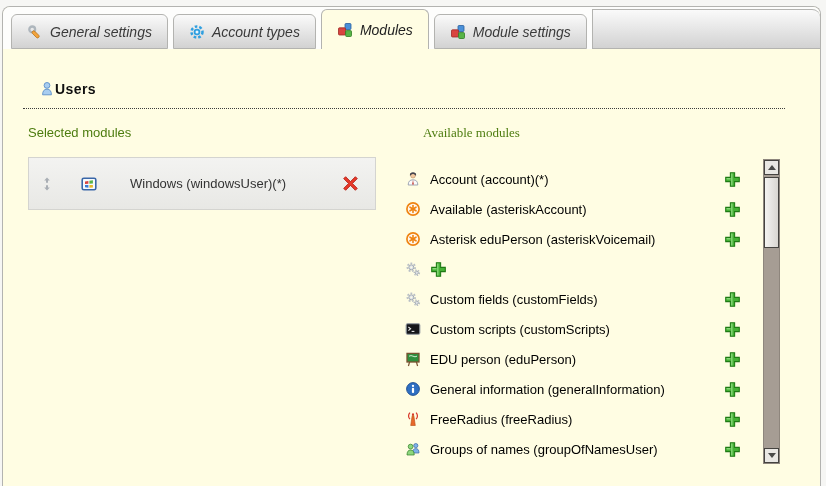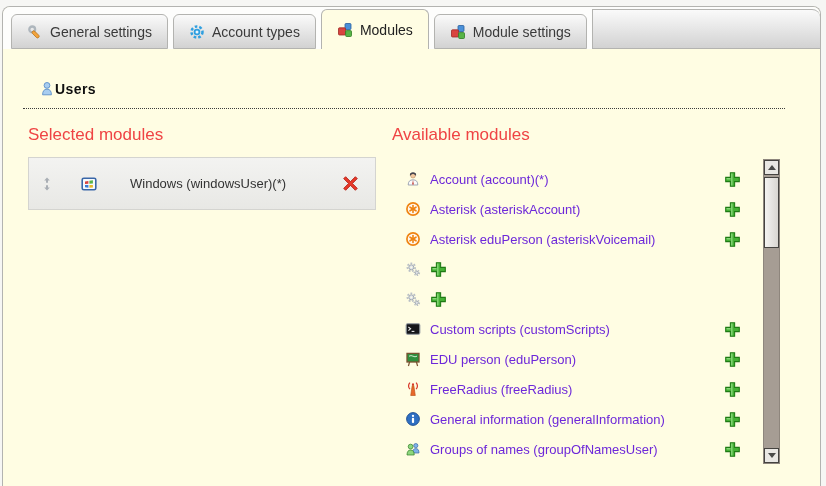--- a/index.html
+++ b/index.html
@@ -13,21 +13,21 @@
     position:absolute;left:2px;top:6px;width:819px;height:480px;
     box-sizing:border-box;
     border:1px solid #b3b3b0;border-bottom:none;
     border-radius:8px 8px 0 0;
     background:#FFFDE3;
     overflow:hidden;
   }
   
   .tabbar{
     display:flex;align-items:flex-end;height:42px;
-    background:#fdfdfc;padding-left:8px;box-sizing:border-box;
+    background:#fdfdfc;padding-left:8px;box-sizing:border-box;font-style:italic;
   }
   .tab{
     display:flex;align-items:center;gap:7px;
     margin-top:7px;margin-right:5px;height:35px;
     padding:0 15px;box-sizing:border-box;
     background:linear-gradient(#fafafa,#d2d2d2);
     border:1px solid #b3b3b0;
     border-radius:6px 6px 0 0;
     font-size:14px;color:#3a3a3a;white-space:nowrap;cursor:pointer;
   }
@@ -44,43 +44,43 @@
   
   .content{position:absolute;left:0;top:42px;right:0;bottom:0;}
   .section-header{
     position:absolute;left:20px;right:35px;top:32px;
     display:flex;align-items:center;gap:0;
     border-bottom:1px dotted #3c3c3c;padding-bottom:11px;
   }
   .section-header .icon{margin-left:16px;}
   .section-title{font-size:14px;font-weight:bold;color:#101010;letter-spacing:.4px;}
 
-  .col-heading{font-size:17px;color:#ef4444;}
+  .col-heading{font-size:13px;color:#4d7c0f;}
   .heading-left{position:absolute;left:25px;top:76px;}
-  .heading-right{position:absolute;left:389px;top:76px;}
+  .heading-right{position:absolute;left:420px;top:76px;font-family:Liberation Serif, serif;}
 
   
   .selected-list{position:absolute;left:25px;top:108px;width:348px;}
   .sel-row{
     display:flex;align-items:center;gap:26px;
     height:53px;box-sizing:border-box;
     padding:0 16px 0 10px;
     background:linear-gradient(#f3f3f1,#e8e8e5);
     border:1px solid #d4d4d0;
     font-size:13px;color:#333;
   }
   .sel-row .label{flex:1;margin-left:7px;}
   .drag{cursor:grab;}
   .del-btn{cursor:pointer;display:flex;}
 
   
   .avail-list{position:absolute;left:402px;top:115px;width:336px;}
   .avail-row{
     height:30px;display:flex;align-items:center;gap:9px;
-    font-size:13px;color:#6d28d9;
+    font-size:13px;color:#000000;
   }
   .avail-row .label{flex:1;white-space:nowrap;}
   .add-btn{cursor:pointer;display:flex;}
 
   .icon{display:inline-flex;width:16px;height:16px;flex:0 0 16px;}
   .icon svg{display:block;}
   .icon17{width:17px;height:17px;flex:0 0 17px;}
 
   
   .scrollbar{
@@ -213,21 +213,21 @@
           <span class="icon">
             <svg width="16" height="16" viewBox="0 0 16 16">
               <circle cx="8" cy="8" r="6.1" fill="#fff8ef" stroke="#ef8413" stroke-width="1.7"></circle>
               <g stroke="#ef8413" stroke-width="1.6" stroke-linecap="round">
                 <line x1="8" y1="4.5" x2="8" y2="11.5"></line>
                 <line x1="5" y1="6.2" x2="11" y2="9.8"></line>
                 <line x1="11" y1="6.2" x2="5" y2="9.8"></line>
               </g>
             </svg>
           </span>
-          <span class="label">Asterisk (asteriskAccount)</span>
+          <span class="label">Available (asteriskAccount)</span>
           <span class="icon icon17 add-btn">
             <svg width="17" height="17" viewBox="0 0 16 16">
               <path d="M6 1.6 H10 V6 H14.4 V10 H10 V14.4 H6 V10 H1.6 V6 H6 Z" fill="#45b035" stroke="#1f7a14" stroke-width="1"></path>
               <path d="M6.7 2.4 H8 V13.6 H6.7 Z M2.4 6.7 H6 V8 H2.4 Z" fill="#8edd7f" opacity="0.9"></path>
             </svg>
           </span>
         </div>
         <div class="avail-row">
           <span class="icon">
             <svg width="16" height="16" viewBox="0 0 16 16">
@@ -267,20 +267,21 @@
         <div class="avail-row">
           <span class="icon">
             <svg width="16" height="16" viewBox="0 0 16 16">
               <circle cx="6.3" cy="6.3" r="3.9" fill="none" stroke="#b9bfc6" stroke-width="1.7" stroke-dasharray="1.9 1.5"></circle>
               <circle cx="6.3" cy="6.3" r="2.5" fill="#dfe3e8" stroke="#9aa2ab" stroke-width="0.9"></circle>
               <circle cx="6.3" cy="6.3" r="0.9" fill="#fffde3"></circle>
               <circle cx="11.8" cy="11.8" r="2.6" fill="none" stroke="#b9bfc6" stroke-width="1.4" stroke-dasharray="1.4 1.2"></circle>
               <circle cx="11.8" cy="11.8" r="1.6" fill="#dfe3e8" stroke="#9aa2ab" stroke-width="0.8"></circle>
             </svg>
           </span>
+          <span class="label">Custom fields (customFields)</span>
           <span class="icon icon17 add-btn">
             <svg width="17" height="17" viewBox="0 0 16 16">
               <path d="M6 1.6 H10 V6 H14.4 V10 H10 V14.4 H6 V10 H1.6 V6 H6 Z" fill="#45b035" stroke="#1f7a14" stroke-width="1"></path>
               <path d="M6.7 2.4 H8 V13.6 H6.7 Z M2.4 6.7 H6 V8 H2.4 Z" fill="#8edd7f" opacity="0.9"></path>
             </svg>
           </span>
         </div>
         <div class="avail-row">
           <span class="icon">
             <svg width="16" height="16" viewBox="0 0 16 16">
@@ -310,53 +311,53 @@
           <span class="icon icon17 add-btn">
             <svg width="17" height="17" viewBox="0 0 16 16">
               <path d="M6 1.6 H10 V6 H14.4 V10 H10 V14.4 H6 V10 H1.6 V6 H6 Z" fill="#45b035" stroke="#1f7a14" stroke-width="1"></path>
               <path d="M6.7 2.4 H8 V13.6 H6.7 Z M2.4 6.7 H6 V8 H2.4 Z" fill="#8edd7f" opacity="0.9"></path>
             </svg>
           </span>
         </div>
         <div class="avail-row">
           <span class="icon">
             <svg width="16" height="16" viewBox="0 0 16 16">
+              <circle cx="8" cy="8" r="6.4" fill="#2f6fc2" stroke="#1a4a8f" stroke-width="0.9"></circle>
+              <circle cx="8" cy="4.9" r="1.15" fill="#fff"></circle>
+              <rect x="6.9" y="6.7" width="2.2" height="5.2" rx="1" fill="#fff"></rect>
+            </svg>
+          </span>
+          <span class="label">General information (generalInformation)</span>
+          <span class="icon icon17 add-btn">
+            <svg width="17" height="17" viewBox="0 0 16 16">
+              <path d="M6 1.6 H10 V6 H14.4 V10 H10 V14.4 H6 V10 H1.6 V6 H6 Z" fill="#45b035" stroke="#1f7a14" stroke-width="1"></path>
+              <path d="M6.7 2.4 H8 V13.6 H6.7 Z M2.4 6.7 H6 V8 H2.4 Z" fill="#8edd7f" opacity="0.9"></path>
+            </svg>
+          </span>
+        </div>
+        <div class="avail-row">
+          <span class="icon">
+            <svg width="16" height="16" viewBox="0 0 16 16">
               <path d="M7.2 4.5 H8.8 L10.3 14.5 H5.7 Z" fill="#e8682a" stroke="#b34a12" stroke-width="0.6"></path>
               <circle cx="8" cy="3.4" r="1.1" fill="#d93a2b"></circle>
               <path d="M4.9 1.6 A5.2 5.2 0 0 0 4.9 8.2" stroke="#d93a2b" stroke-width="1.2" fill="none"></path>
               <path d="M11.1 1.6 A5.2 5.2 0 0 1 11.1 8.2" stroke="#d93a2b" stroke-width="1.2" fill="none"></path>
             </svg>
           </span>
           <span class="label">FreeRadius (freeRadius)</span>
           <span class="icon icon17 add-btn">
             <svg width="17" height="17" viewBox="0 0 16 16">
               <path d="M6 1.6 H10 V6 H14.4 V10 H10 V14.4 H6 V10 H1.6 V6 H6 Z" fill="#45b035" stroke="#1f7a14" stroke-width="1"></path>
               <path d="M6.7 2.4 H8 V13.6 H6.7 Z M2.4 6.7 H6 V8 H2.4 Z" fill="#8edd7f" opacity="0.9"></path>
             </svg>
           </span>
         </div>
         <div class="avail-row">
           <span class="icon">
             <svg width="16" height="16" viewBox="0 0 16 16">
-              <circle cx="8" cy="8" r="6.4" fill="#2f6fc2" stroke="#1a4a8f" stroke-width="0.9"></circle>
-              <circle cx="8" cy="4.9" r="1.15" fill="#fff"></circle>
-              <rect x="6.9" y="6.7" width="2.2" height="5.2" rx="1" fill="#fff"></rect>
-            </svg>
-          </span>
-          <span class="label">General information (generalInformation)</span>
-          <span class="icon icon17 add-btn">
-            <svg width="17" height="17" viewBox="0 0 16 16">
-              <path d="M6 1.6 H10 V6 H14.4 V10 H10 V14.4 H6 V10 H1.6 V6 H6 Z" fill="#45b035" stroke="#1f7a14" stroke-width="1"></path>
-              <path d="M6.7 2.4 H8 V13.6 H6.7 Z M2.4 6.7 H6 V8 H2.4 Z" fill="#8edd7f" opacity="0.9"></path>
-            </svg>
-          </span>
-        </div>
-        <div class="avail-row">
-          <span class="icon">
-            <svg width="16" height="16" viewBox="0 0 16 16">
               <circle cx="10.8" cy="4.6" r="2.1" fill="#7fb2e8" stroke="#3a67a8" stroke-width="0.7"></circle>
               <path d="M7.6 12 Q7.6 7.6 10.8 7.6 Q14 7.6 14 12 Z" fill="#7fb2e8" stroke="#3a67a8" stroke-width="0.7"></path>
               <circle cx="5.6" cy="5.6" r="2.4" fill="#8ed77e" stroke="#2e7d22" stroke-width="0.7"></circle>
               <path d="M2 14 Q2 9 5.6 9 Q9.2 9 9.2 14 Z" fill="#8ed77e" stroke="#2e7d22" stroke-width="0.7"></path>
             </svg>
           </span>
           <span class="label">Groups of names (groupOfNamesUser)</span>
           <span class="icon icon17 add-btn">
             <svg width="17" height="17" viewBox="0 0 16 16">
               <path d="M6 1.6 H10 V6 H14.4 V10 H10 V14.4 H6 V10 H1.6 V6 H6 Z" fill="#45b035" stroke="#1f7a14" stroke-width="1"></path>

